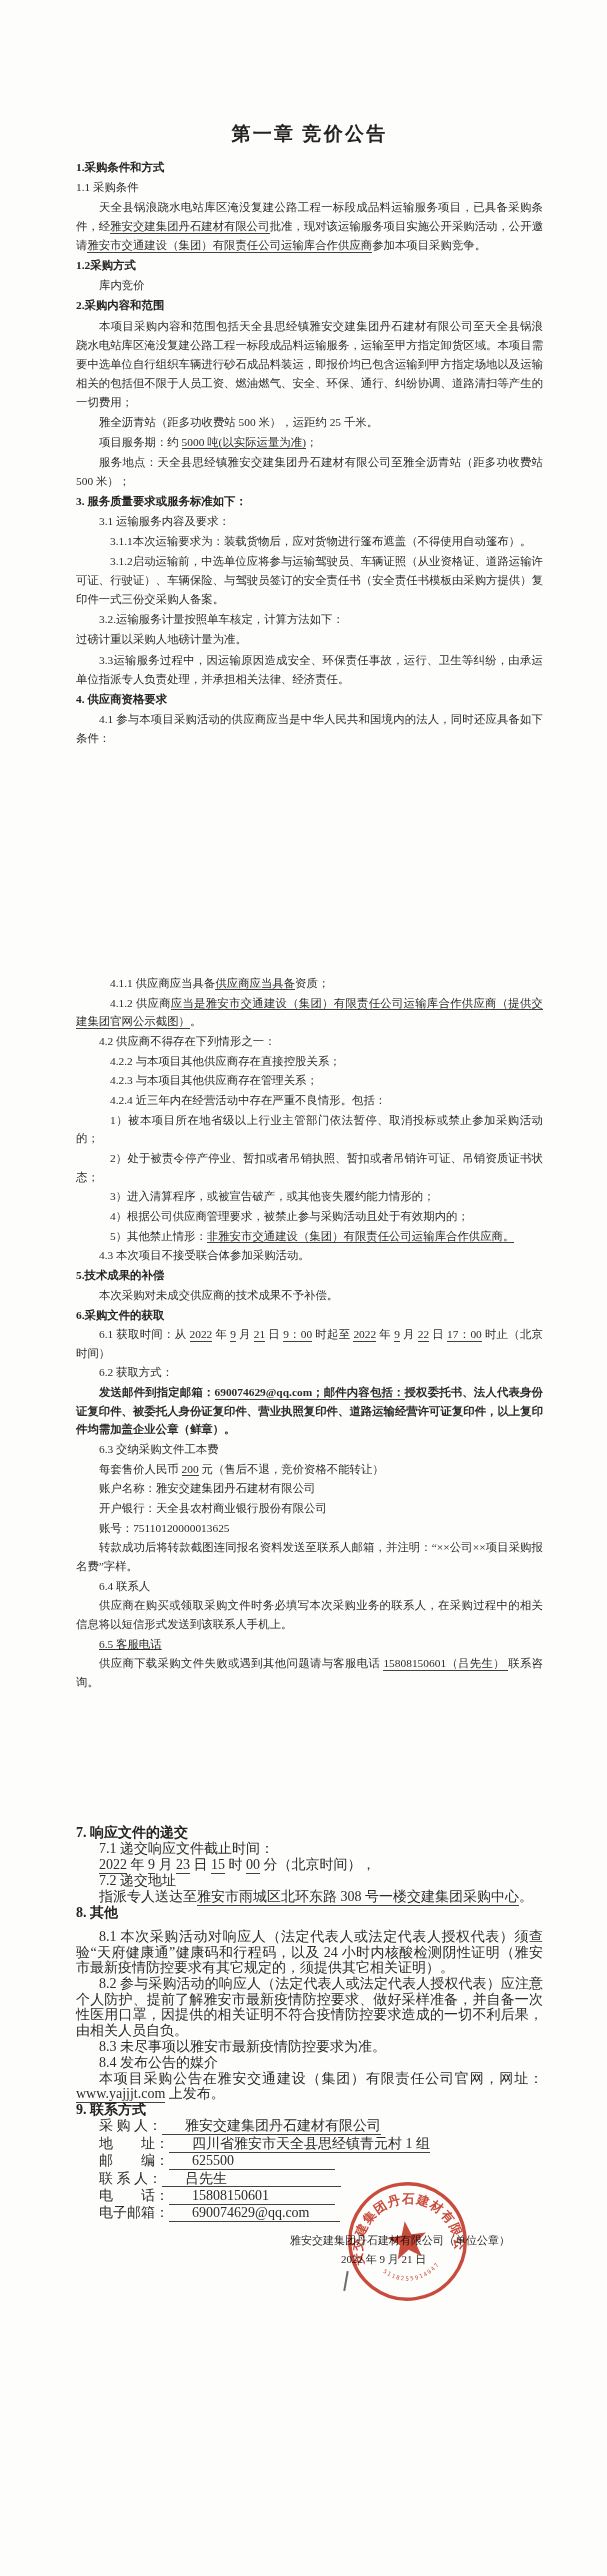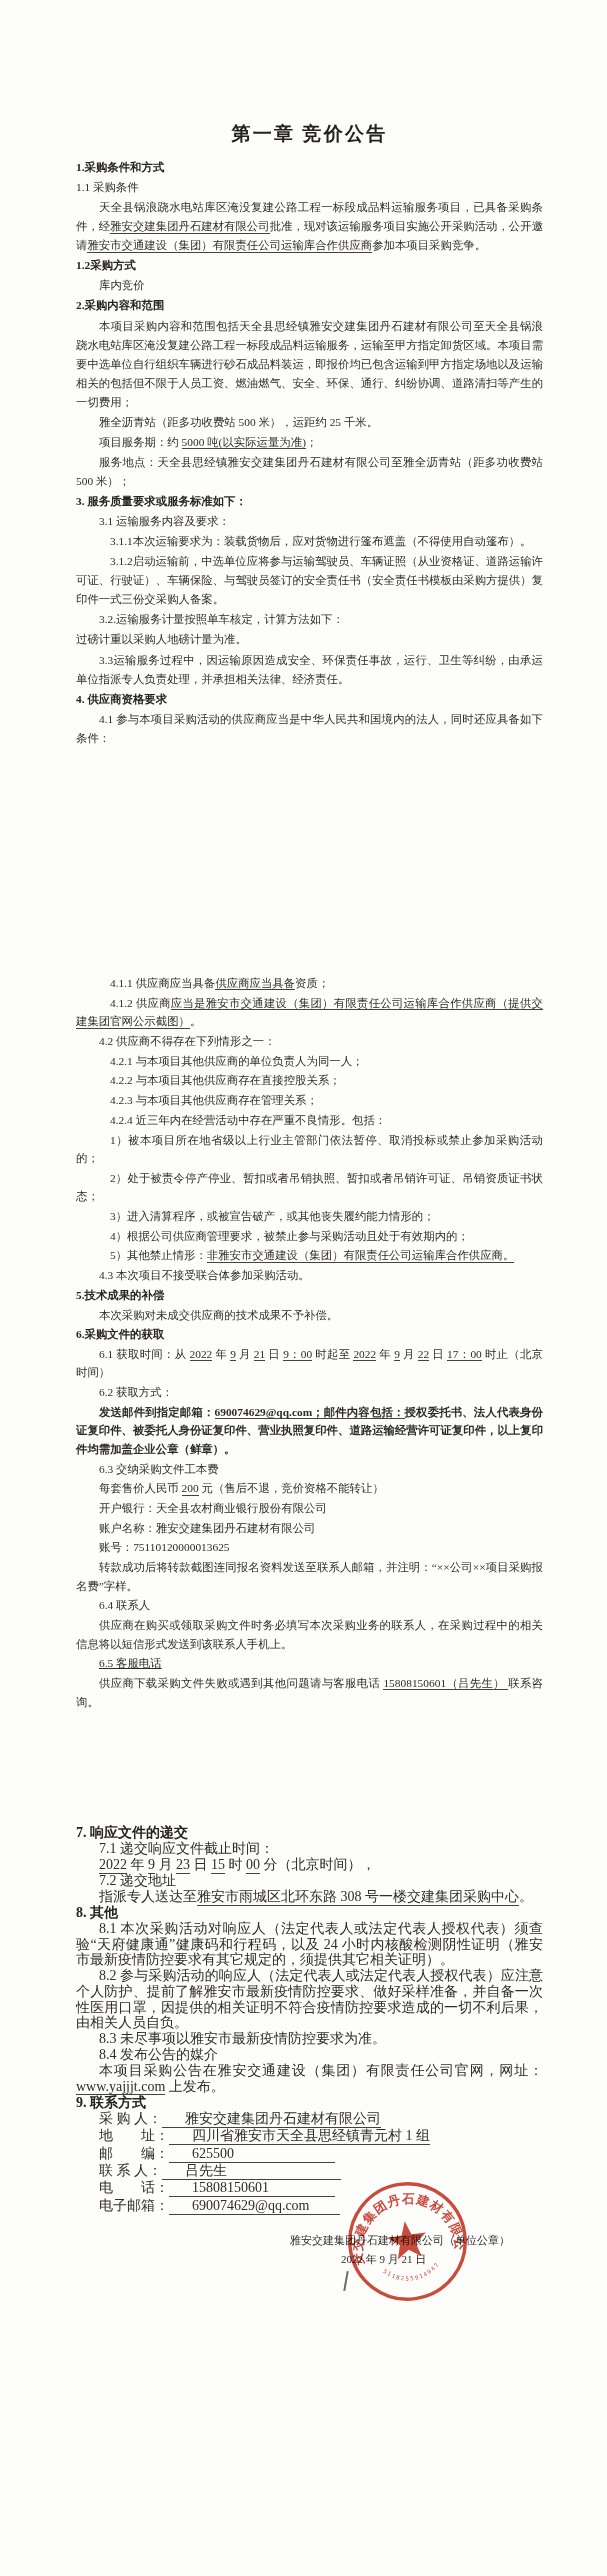--- a/index.html
+++ b/index.html
@@ -58,56 +58,55 @@
       <div class="blk p"><span>过磅计重以采购人地磅计量为准。</span></div>
       <div class="blk p" style="text-indent: 23px;"><span>3.3运输服务过程中，因运输原因造成安全、环保责任事故，运行、卫生等纠纷，由承运单位指派专人负责处理，并承担相关法律、经济责任。</span></div>
       <div class="blk h"><span>4. 供应商资格要求</span></div>
       <div class="blk p" style="text-indent: 23px;"><span>4.1 参与本项目采购活动的供应商应当是中华人民共和国境内的法人，同时还应具备如下条件：</span></div>
     </div>
 
   <div class="pg pg2">
       <div class="blk p" style="text-indent: 34px;"><span>4.1.1 供应商应当具备</span><span class="u">供应商应当具备</span><span>资质；</span></div>
       <div class="blk p" style="text-indent: 34px;"><span>4.1.2 供应商</span><span class="u">应当是雅安市交通建设（集团）有限责任公司运输库合作供应商（提供交建集团官网公示截图）</span><span>。</span></div>
       <div class="blk p" style="text-indent: 23px;"><span>4.2 供应商不得存在下列情形之一：</span></div>
-      <div class="blk p" style="text-indent: 34px;"><span>4.2.1 与本项目其他供应商的单位负责人为同一人；</span></div>
       <div class="blk p" style="text-indent: 34px;"><span>4.2.2 与本项目其他供应商存在直接控股关系；</span></div>
       <div class="blk p" style="text-indent: 34px;"><span>4.2.3 与本项目其他供应商存在管理关系；</span></div>
       <div class="blk p" style="text-indent: 34px;"><span>4.2.4 近三年内在经营活动中存在严重不良情形。包括：</span></div>
       <div class="blk p" style="text-indent: 34px;"><span>1）被本项目所在地省级以上行业主管部门依法暂停、取消投标或禁止参加采购活动的；</span></div>
       <div class="blk p" style="text-indent: 34px;"><span>2）处于被责令停产停业、暂扣或者吊销执照、暂扣或者吊销许可证、吊销资质证书状态；</span></div>
       <div class="blk p" style="text-indent: 34px;"><span>3）进入清算程序，或被宣告破产，或其他丧失履约能力情形的；</span></div>
       <div class="blk p" style="text-indent: 34px;"><span>4）根据公司供应商管理要求，被禁止参与采购活动且处于有效期内的；</span></div>
       <div class="blk p" style="text-indent: 34px;"><span>5）其他禁止情形：</span><span class="u">非雅安市交通建设（集团）有限责任公司运输库合作供应商。</span></div>
       <div class="blk p" style="text-indent: 23px;"><span>4.3 本次项目不接受联合体参加采购活动。</span></div>
       <div class="blk h"><span>5.技术成果的补偿</span></div>
       <div class="blk p" style="text-indent: 23px;"><span>本次采购对未成交供应商的技术成果不予补偿。</span></div>
       <div class="blk h"><span>6.采购文件的获取</span></div>
       <div class="blk p" style="text-indent: 23px;"><span>6.1 获取时间：从 </span><span class="u">2022</span><span> 年 </span><span class="u">9</span><span> 月 </span><span class="u">21</span><span> 日 </span><span class="u">9：00</span><span> 时起至 </span><span class="u">2022</span><span> 年 </span><span class="u">9</span><span> 月 </span><span class="u">22</span><span> 日 </span><span class="u">17：00</span><span> 时止（北京时间）</span></div>
       <div class="blk p" style="text-indent: 23px;"><span>6.2 获取方式：</span></div>
       <div class="blk p" style="text-indent: 23px; font-weight: bold;"><span>发送邮件到指定邮箱：</span><span class="u">690074629@qq.com；邮件内容包括：</span><span>授权委托书、法人代表身份证复印件、被委托人身份证复印件、营业执照复印件、道路运输经营许可证复印件，以上复印件均需加盖企业公章（鲜章）。</span></div>
       <div class="blk p" style="text-indent: 23px;"><span>6.3 交纳采购文件工本费</span></div>
       <div class="blk p" style="text-indent: 23px;"><span>每套售价人民币 </span><span class="u">200</span><span> 元（售后不退，竞价资格不能转让）</span></div>
+      <div class="blk p" style="text-indent: 23px;"><span>账户名称：雅安交建集团丹石建材有限公司</span></div>
       <div class="blk p" style="text-indent: 23px;"><span>开户银行：天全县农村商业银行股份有限公司</span></div>
-      <div class="blk p" style="text-indent: 23px;"><span>账户名称：雅安交建集团丹石建材有限公司</span></div>
       <div class="blk p" style="text-indent: 23px;"><span>账号：75110120000013625</span></div>
       <div class="blk p" style="text-indent: 23px;"><span>转款成功后将转款截图连同报名资料发送至联系人邮箱，并注明：“××公司××项目采购报名费”字样。</span></div>
       <div class="blk p" style="text-indent: 23px;"><span>6.4 联系人</span></div>
       <div class="blk p" style="text-indent: 23px;"><span>供应商在购买或领取采购文件时务必填写本次采购业务的联系人，在采购过程中的相关信息将以短信形式发送到该联系人手机上。</span></div>
       <div class="blk p" style="text-indent: 23px; text-decoration: underline;"><span>6.5 客服电话</span></div>
       <div class="blk p" style="text-indent: 23px;"><span>供应商下载采购文件失败或遇到其他问题请与客服电话 </span><span class="u">15808150601（吕先生） </span><span>联系咨询。</span></div>
     </div>
 
   <div class="pg pg3">
       <div class="blk h"><span>7. 响应文件的递交</span></div>
       <div class="blk p" style="text-indent: 23px;"><span>7.1 递交响应文件截止时间：</span></div>
       <div class="blk p" style="text-indent: 23px;"><span class="u">2022</span><span> 年 </span><span class="u">9</span><span> 月 </span><span class="u">23</span><span> 日 </span><span class="u">15</span><span> 时 </span><span class="u">00</span><span> 分（北京时间），</span></div>
       <div class="blk p" style="text-indent: 23px;"><span>7.2 递交地址</span></div>
       <div class="blk p" style="text-indent: 23px;"><span>指派专人送达至</span><span class="u">雅安市雨城区北环东路 308 号一楼交建集团采购中心</span><span>。</span></div>
       <div class="blk h"><span>8. 其他</span></div>
-      <div class="blk p" style="text-indent: 23px;"><span>8.1 本次采购活动对响应人（法定代表人或法定代表人授权代表）须查验“天府健康通”健康码和行程码，以及 24 小时内核酸检测阴性证明（雅安市最新疫情防控要求有其它规定的，须提供其它相关证明）。</span></div>
+      <div class="blk p" style="text-indent: 23px; margin-top: 8px;"><span>8.1 本次采购活动对响应人（法定代表人或法定代表人授权代表）须查验“天府健康通”健康码和行程码，以及 24 小时内核酸检测阴性证明（雅安市最新疫情防控要求有其它规定的，须提供其它相关证明）。</span></div>
       <div class="blk p" style="text-indent: 23px;"><span>8.2 参与采购活动的响应人（法定代表人或法定代表人授权代表）应注意个人防护、提前了解雅安市最新疫情防控要求、做好采样准备，并自备一次性医用口罩，因提供的相关证明不符合疫情防控要求造成的一切不利后果，由相关人员自负。</span></div>
       <div class="blk p" style="text-indent: 23px;"><span>8.3 未尽事项以雅安市最新疫情防控要求为准。</span></div>
       <div class="blk p" style="text-indent: 23px;"><span>8.4 发布公告的媒介</span></div>
       <div class="blk p" style="text-indent: 23px;"><span>本项目采购公告在雅安交通建设（集团）有限责任公司官网，网址：</span><span class="u">www.yajjjt.com</span><span> 上发布。</span></div>
       <div class="blk h"><span>9. 联系方式</span></div>
       <div class="blk p" style="text-indent: 23px;"><span>采 购 人：</span><span class="u fill" style="min-width: 167px;">雅安交建集团丹石建材有限公司</span></div>
       <div class="blk p" style="text-indent: 23px;"><span>地　　址：</span><span class="u fill" style="min-width: 199px;">四川省雅安市天全县思经镇青元村 1 组</span></div>
       <div class="blk p" style="text-indent: 23px;"><span>邮　　编：</span><span class="u fill" style="min-width: 166px;">625500</span></div>
       <div class="blk p" style="text-indent: 23px;"><span>联 系 人：</span><span class="u fill" style="min-width: 179px;">吕先生</span></div>
       <div class="blk p" style="text-indent: 23px;"><span>电　　话：</span><span class="u fill" style="min-width: 166px;">15808150601</span></div>

